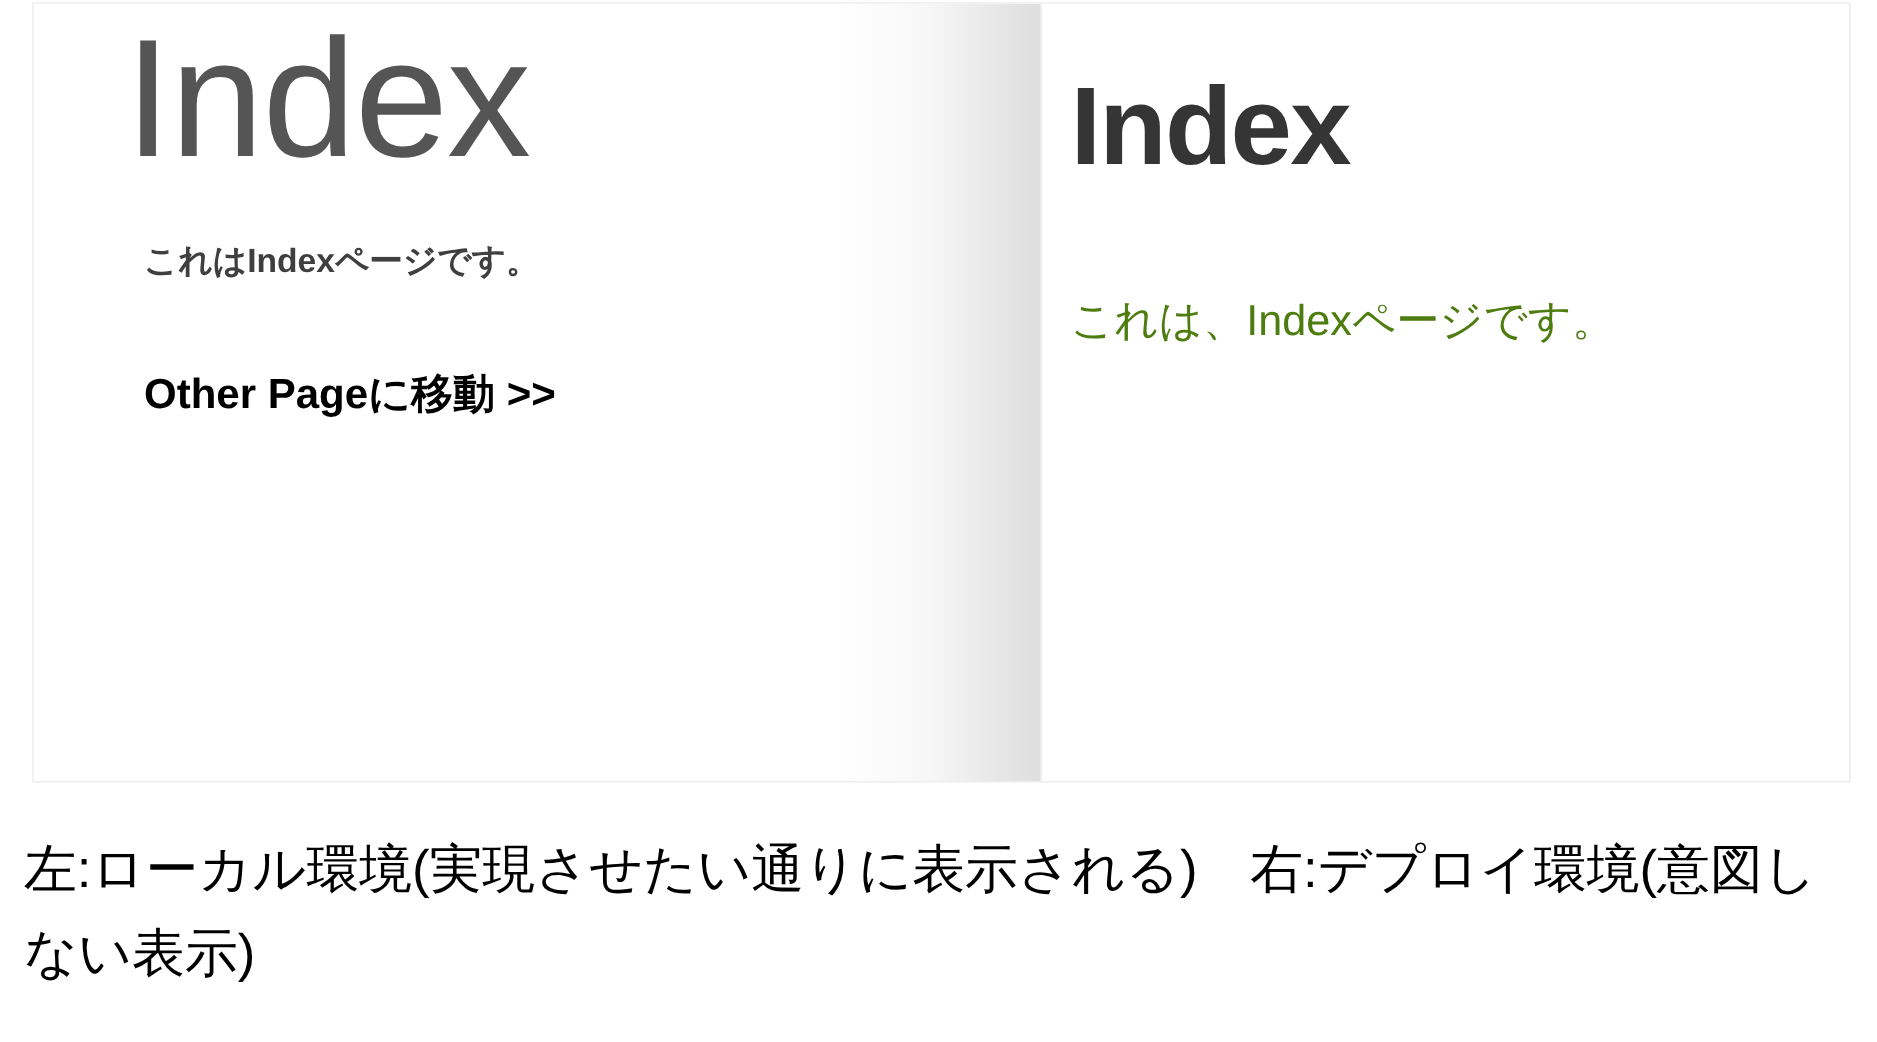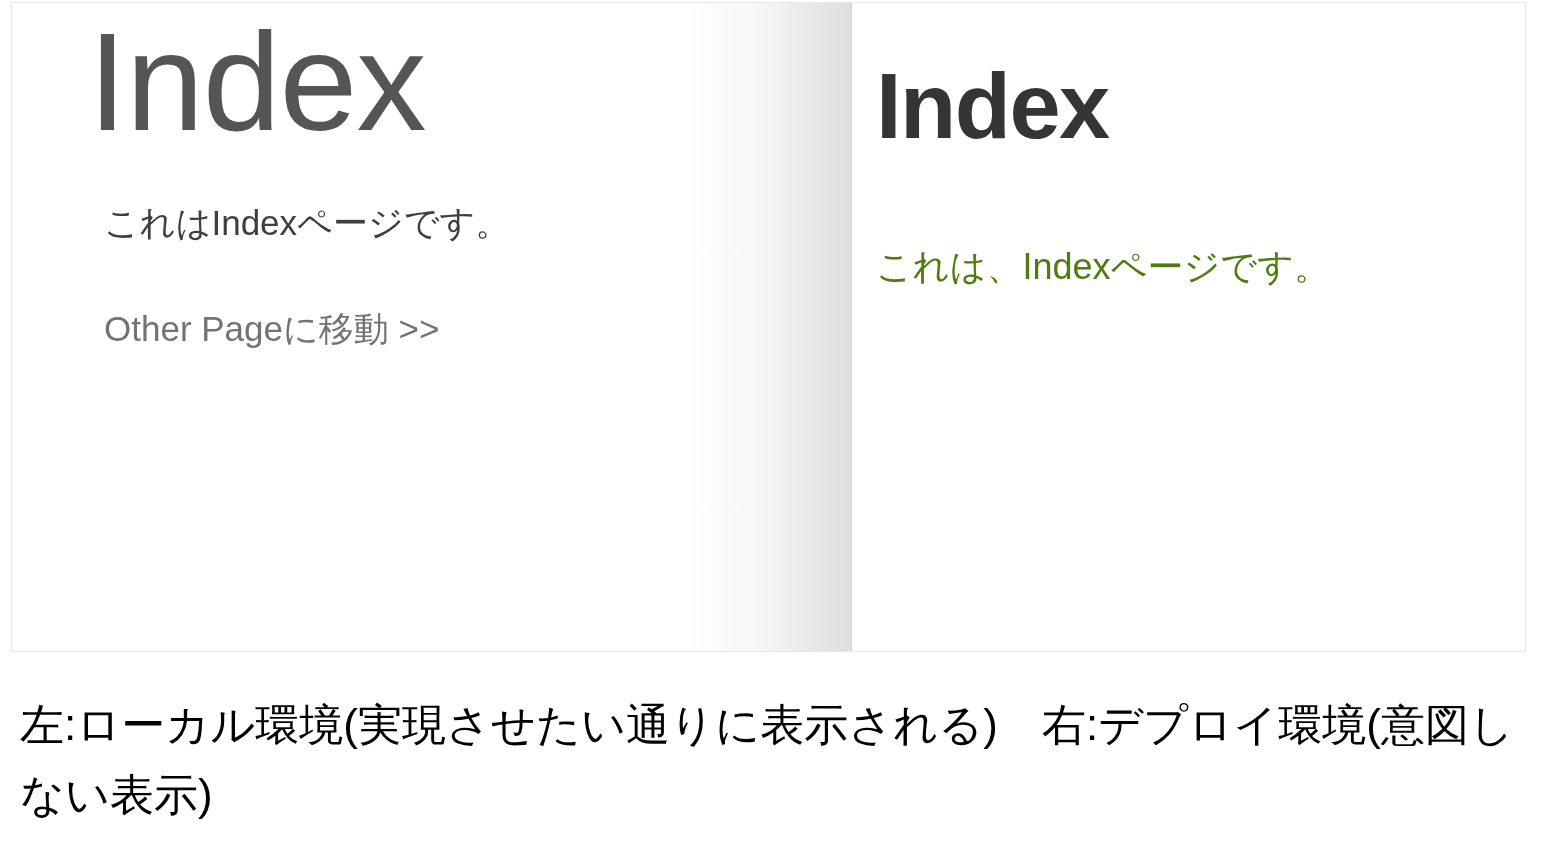--- a/index.html
+++ b/index.html
@@ -10,21 +10,21 @@
   body {
     width: 1564px;
     height: 868px;
     font-family: "Liberation Sans", "DejaVu Sans", sans-serif;
     overflow: hidden;
   }
 
   
   .figure {
     position: absolute;
-    left: 11px;
+    left: 27px;
     top: 2px;
     width: 1515px;
     height: 650px;
     box-sizing: border-box;
     border: 1px solid #e8e8e8;
     background: #ffffff;
     display: flex;
     overflow: hidden;
   }
 
@@ -73,35 +73,35 @@
     font-weight: 300;
     letter-spacing: -1px;
     color: #555555;
     white-space: nowrap;
   }
 
   .local-paragraph {
     position: absolute;
     left: 92px;
     top: 196px;
-    font-size: 35px;
+    font-size: 28px;
     line-height: 1.35;
-    font-weight: 400;
+    font-weight: 700;
     color: #3f3f3f;
     white-space: nowrap;
   }
 
   .local-link {
     position: absolute;
     left: 92px;
     top: 302px;
     font-size: 35px;
     line-height: 1.35;
-    font-weight: 400;
-    color: #737373;
+    font-weight: 700;
+    color: #000000;
     text-decoration: none;
     white-space: nowrap;
     cursor: pointer;
   }
 
   
   .deploy-heading {
     position: absolute;
     left: 24px;
     top: 57px;

